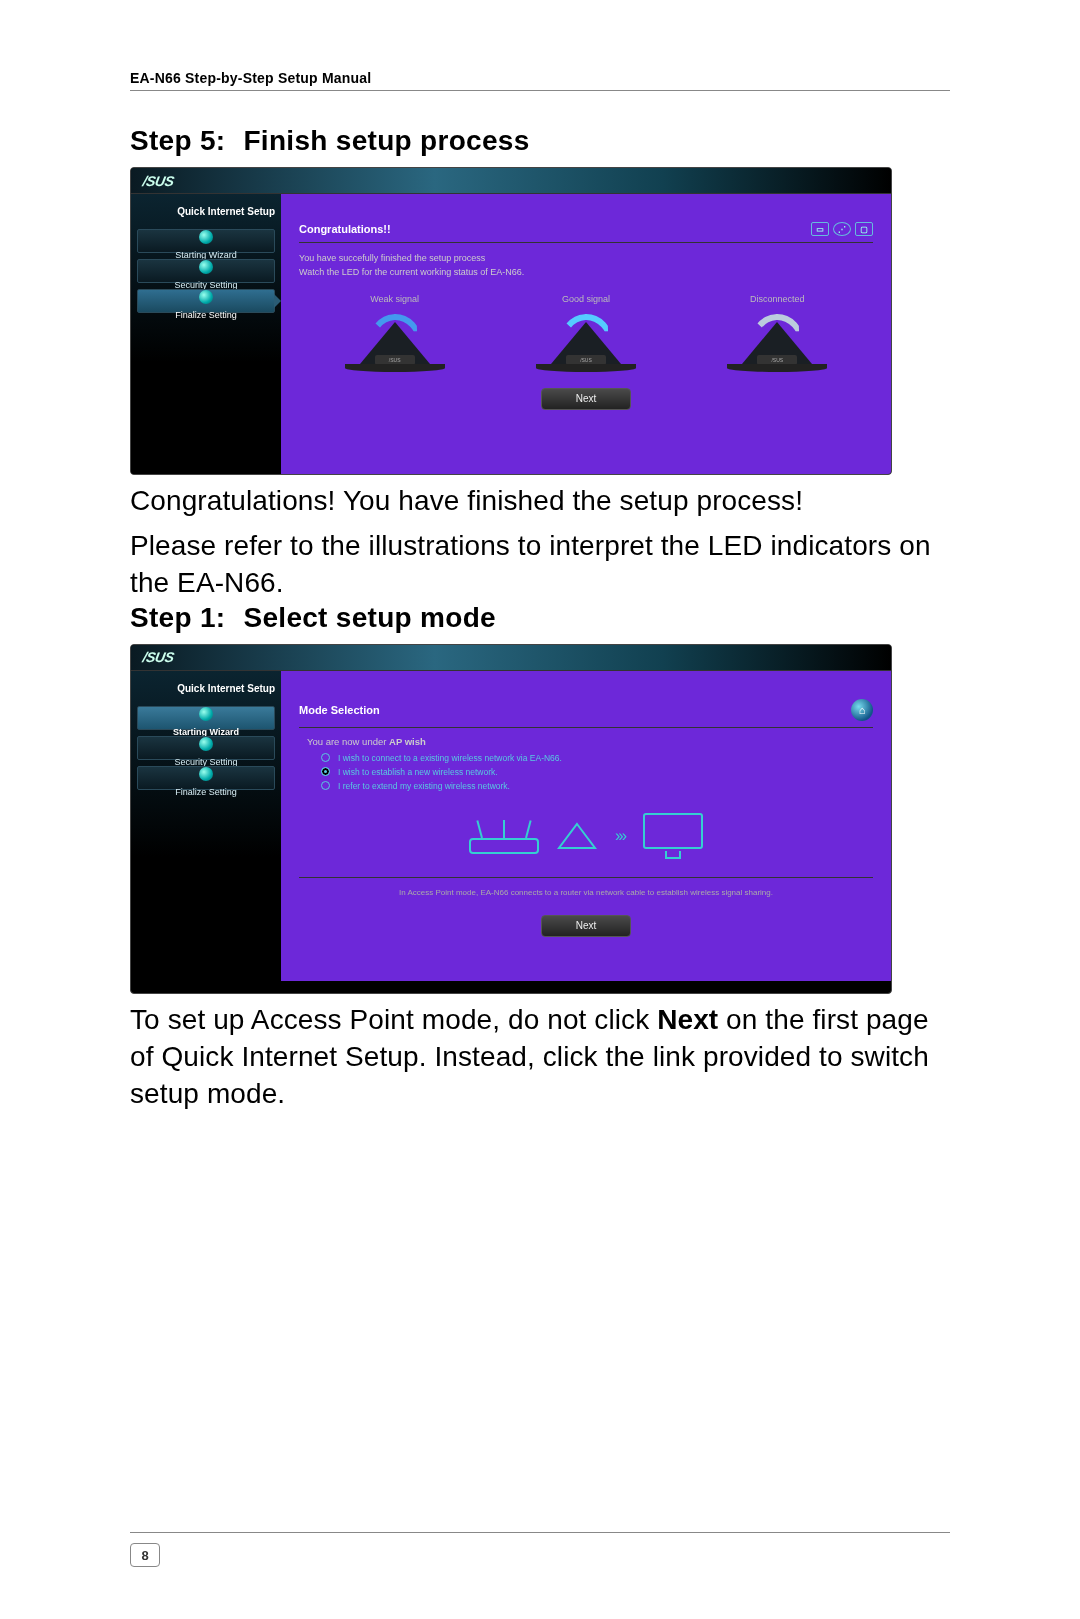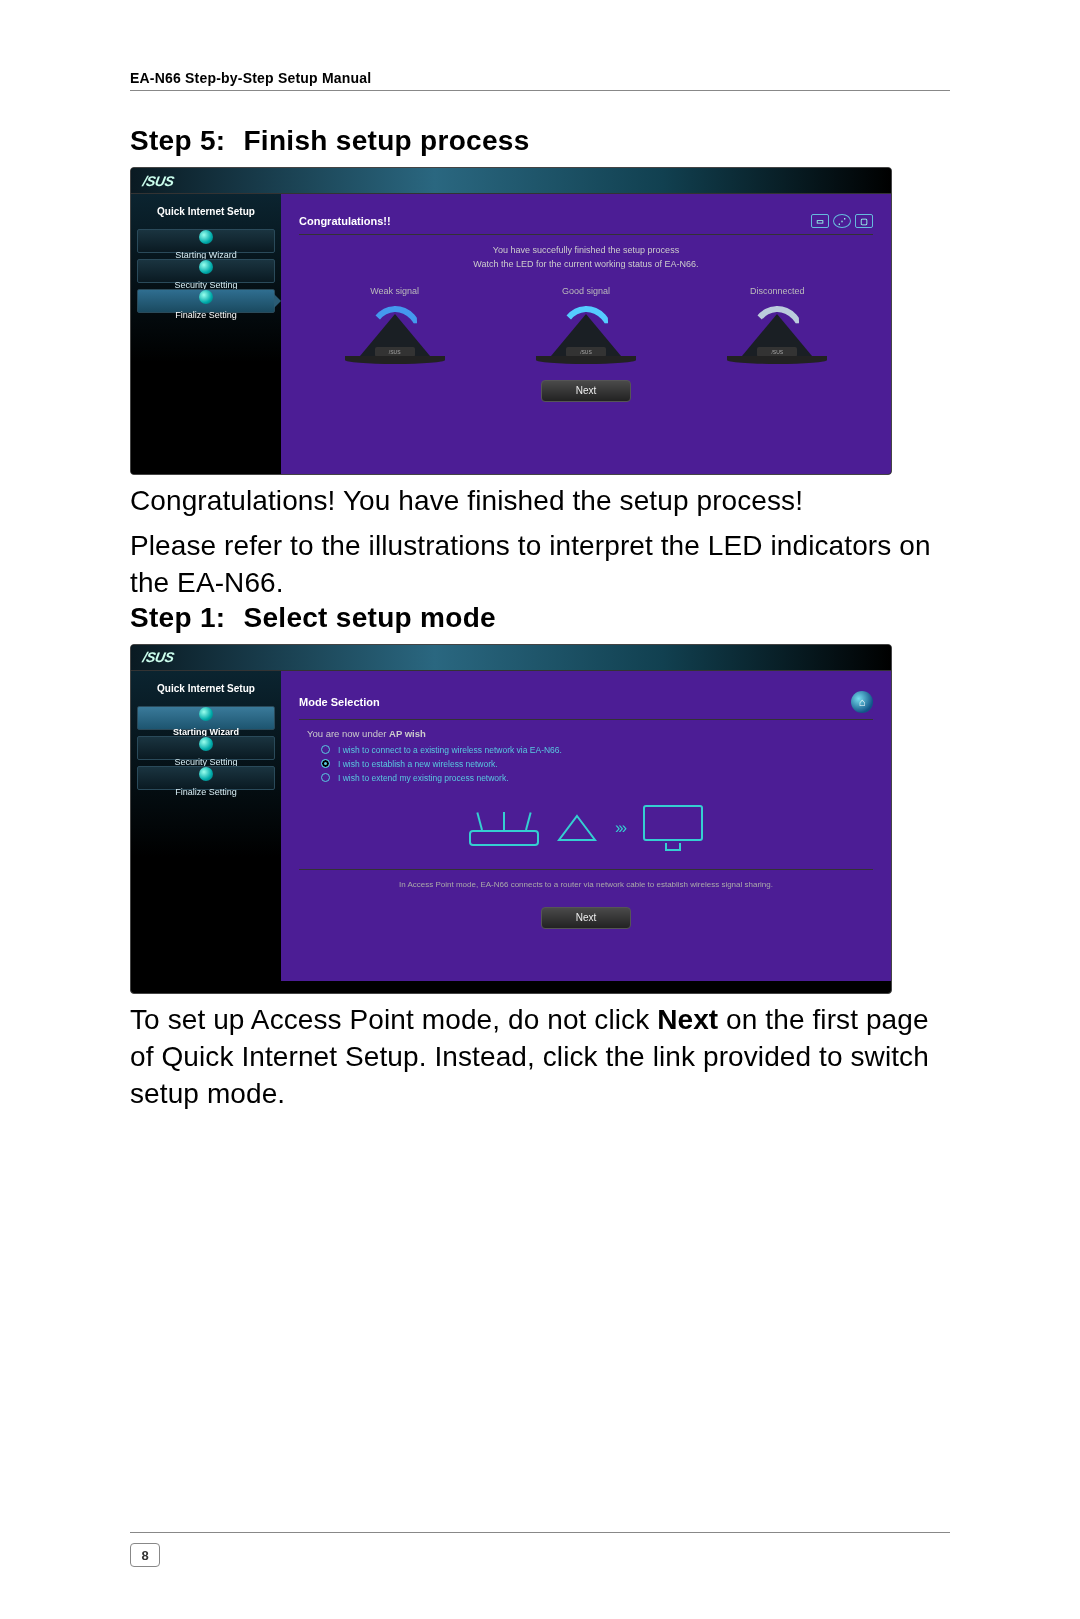--- a/index.html
+++ b/index.html
@@ -73,21 +73,21 @@
   }
   .r-body { display: flex; }
   .r-side {
     width: 150px;
     padding: 12px 6px 20px 6px;
     display: flex; flex-direction: column; gap: 6px;
     background: linear-gradient(180deg, #0b2430 0%, #000 60%);
   }
   .side-title {
     font-size: 10px; font-weight: 700;
-    color: #fff; text-align: center;
+    color: #fff; text-align: right;
     margin-bottom: 6px;
   }
   .side-item {
     display: flex; align-items: center; gap: 6px;
     height: 24px; padding: 0 6px;
     font-size: 9px; color: #d8eef5;
     background: linear-gradient(180deg, #1a3440, #0a1a22);
     border: 1px solid #2a4a5a;
     border-radius: 2px;
     flex-direction: column;
@@ -109,35 +109,35 @@
   .side-dot {
     width: 14px; height: 14px; border-radius: 50%;
     background: radial-gradient(circle at 35% 35%, #9fe 0%, #0aa 60%, #066 100%);
     flex-shrink: 0;
     font-size: 7px; color:#034; font-weight:700;
     display:flex;align-items:center;justify-content:center;
   }
 
   .r-main {
     flex: 1;
-    padding: 20px 18px 18px 18px;
-    background: #4c1d95;
+    padding: 28px 18px 18px 18px;
+    background: #6d28d9;
     min-height: 280px;
     position: relative;
   }
   .panel-hdr {
     font-size: 11px; font-weight: 700; color: #fff;
     display: flex; justify-content: space-between; align-items: center;
     border-bottom: 1px solid #333;
     padding-bottom: 6px; margin-bottom: 8px;
   }
   .hdr-icons { display:flex; gap:4px; }
   .hic { width: 18px; height: 14px; border:1px solid #6bd; border-radius:2px;
     display:flex;align-items:center;justify-content:center;font-size:8px;color:#9fe;}
-  .panel-msg { font-size: 9px; color: #ccc; line-height: 1.6; text-align: center; }
+  .panel-msg { font-size: 9px; color: #ccc; line-height: 1.6; }
 
   .devices-row {
     display: flex; justify-content: space-around;
     margin-top: 14px;
   }
   .dev-col { text-align: center; width: 140px; }
   .dev-label { font-size: 9px; color: #bbb; margin-bottom: 6px; }
   .router-device {
     width: 100px; height: 60px; margin: 0 auto;
     position: relative;
@@ -341,21 +341,21 @@
           <div class="radio-line">
             <span class="radio-dot"></span>
             <span>I wish to connect to a existing wireless network via EA-N66.</span>
           </div>
           <div class="radio-line">
             <span class="radio-dot sel"></span>
             <span>I wish to establish a new wireless network.</span>
           </div>
           <div class="radio-line">
             <span class="radio-dot"></span>
-            <span>I wish to extend my existing process network.</span>
+            <span>I refer to extend my existing wireless network.</span>
           </div>
         </div>
         <div class="illus-row">
           <div class="il il-router">
             <span class="ant a1"></span>
               <span class="ant a2"></span>
               <span class="ant a3"></span>
             <div class="body"></div>
           </div>
           <div class="il-ea-outline">

